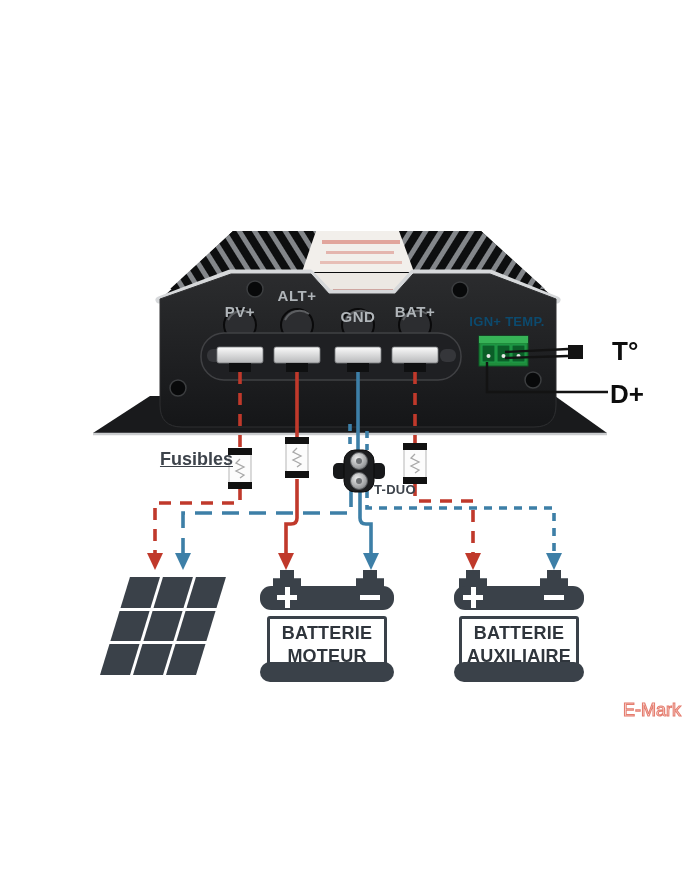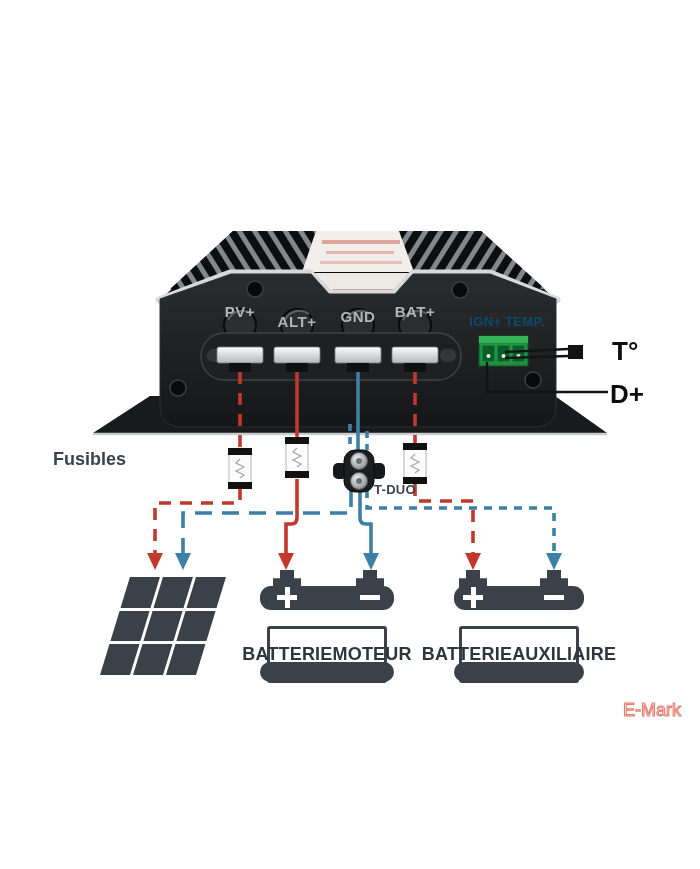--- a/index.html
+++ b/index.html
@@ -6,39 +6,39 @@
   *{box-sizing:border-box;font-family:"Liberation Sans",sans-serif;}
   #canvas{position:relative;width:700px;height:869px;background:#fff;overflow:hidden;margin:0 auto;}
   #scene{position:absolute;left:0;top:0;z-index:1;}
   .ov{position:absolute;z-index:2;}
 
   .term-label{width:70px;text-align:center;font-size:15px;font-weight:bold;
     color:var(--label-gray,#b0b5b9);letter-spacing:.5px;}
   .ign-label{width:110px;text-align:center;font-size:13px;font-weight:bold;
     color:#0c4a6e;letter-spacing:.3px;}
   .ann-label{font-size:26px;font-weight:600;color:#0d0d0d;}
-  .fuses-caption{width:180px;text-align:left;color:var(--text-dark,#3d434b);line-height:21px;}
+  .fuses-caption{width:180px;text-align:right;color:var(--text-dark,#3d434b);line-height:21px;text-decoration:underline;}
   .fuses-caption .l1{font-size:18px;font-weight:bold;}
   .fuses-caption .l2{font-size:17px;}
   .tduo-label{font-size:13px;font-weight:bold;color:var(--text-dark,#3d434b);letter-spacing:.3px;}
 
   
   .solar{width:96px;height:98px;transform:skewX(-17deg);transform-origin:0 100%;
     display:grid;grid-template-columns:repeat(3,1fr);grid-template-rows:repeat(3,1fr);gap:3px;}
   .solar .cell{background:var(--component-dark,#3a4149);}
 
   
   .battery{width:150px;height:112px;}
   .battery .post{position:absolute;top:0;width:28px;height:22px;background:var(--component-dark,#3a4149);
     clip-path:polygon(25% 0,75% 0,75% 38%,100% 38%,100% 100%,0 100%,0 38%,25% 38%);}
   .battery .topbar{position:absolute;left:8px;top:16px;height:24px;background:var(--component-dark,#3a4149);border-radius:11px;}
   .battery .botbar{position:absolute;left:8px;top:92px;height:20px;background:var(--component-dark,#3a4149);border-radius:10px;}
-  .battery .body{position:absolute;top:56px;height:57px;background:#fff;
+  .battery .body{position:absolute;top:46px;height:57px;background:#fff;
     border:3.5px solid var(--component-dark,#3a4149);border-radius:3px;
-    display:flex;flex-direction:row;align-items:center;justify-content:center;}
+    display:flex;flex-direction:column;align-items:center;justify-content:center;}
   .battery .body .bl{font-size:18px;font-weight:bold;color:#2f353c;line-height:23px;letter-spacing:.2px;white-space:nowrap;}
   .sym{position:absolute;z-index:3;}
   .sym .h{position:absolute;left:0;top:8px;width:20px;height:5px;background:#fff;}
   .sym .v{position:absolute;left:7.5px;top:0;width:5px;height:21px;background:#fff;}
 
   
   .badge{width:80px;text-align:center;color:transparent;
     -webkit-text-stroke:1.5px var(--badge-red,#e57d6f);}
   .badge .b1{font-size:40px;font-weight:bold;line-height:36px;letter-spacing:-1px;}
   .badge .b2{font-size:18px;font-weight:normal;line-height:20px;-webkit-text-stroke:1.1px var(--badge-red,#e57d6f);letter-spacing:0px;}
@@ -192,21 +192,21 @@
       <rect x="371" y="463" width="14" height="16" rx="5" fill="#17181a"></rect>
       <rect x="344" y="450" width="30" height="42" rx="11" fill="#1c1d1f" stroke="#0a0a0b"></rect>
       <circle cx="359" cy="461" r="8.5" fill="url(#metalRad)" stroke="#55575a"></circle>
       <circle cx="359" cy="461" r="3" fill="#6e7174"></circle>
       <circle cx="359" cy="481" r="8.5" fill="url(#metalRad)" stroke="#55575a"></circle>
       <circle cx="359" cy="481" r="3" fill="#6e7174"></circle>
     </g>
   </svg>
 
   <div class="ov term-label" style="left:205px;top:303px;">PV+</div>
-  <div class="ov term-label" style="left:262px;top:313px;">ALT+</div>
+  <div class="ov term-label" style="left:262px;top:287px;">ALT+</div>
   <div class="ov term-label" style="left:323px;top:308px;">GND</div>
   <div class="ov term-label" style="left:380px;top:303px;">BAT+</div>
   <div class="ov ign-label" style="left:452px;top:314px;">IGN+ TEMP.</div>
   <div class="ov ann-label" style="left:612px;top:336px;">T°</div>
   <div class="ov ann-label" style="left:610px;top:379px;">D+</div>
 
   <div class="ov fuses-caption" style="left:53px;top:449px;">
     <div class="l1">Fusibles</div>
   </div>
   <div class="ov tduo-label" style="left:374px;top:482px;">T-DUO</div>

